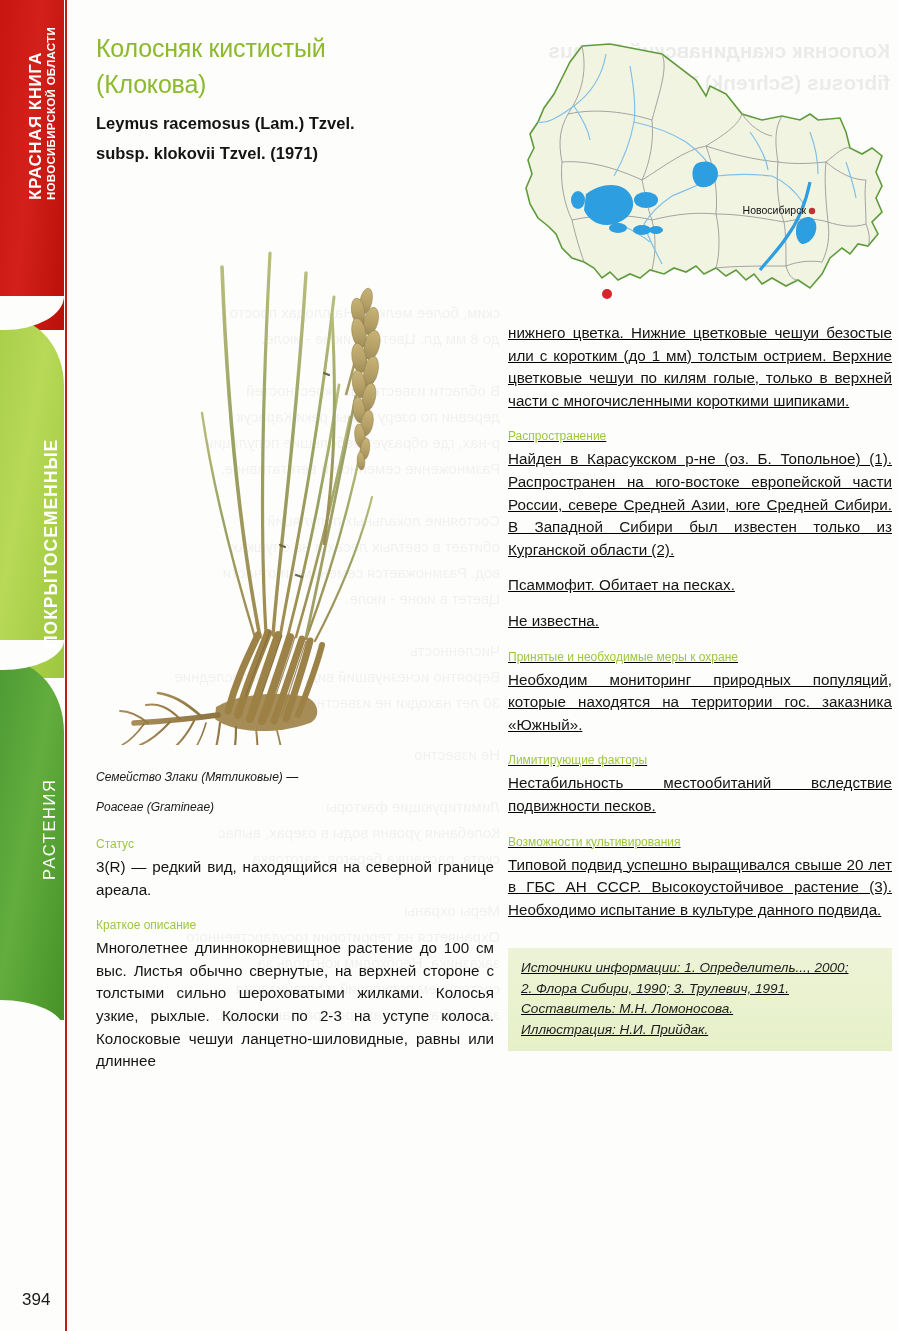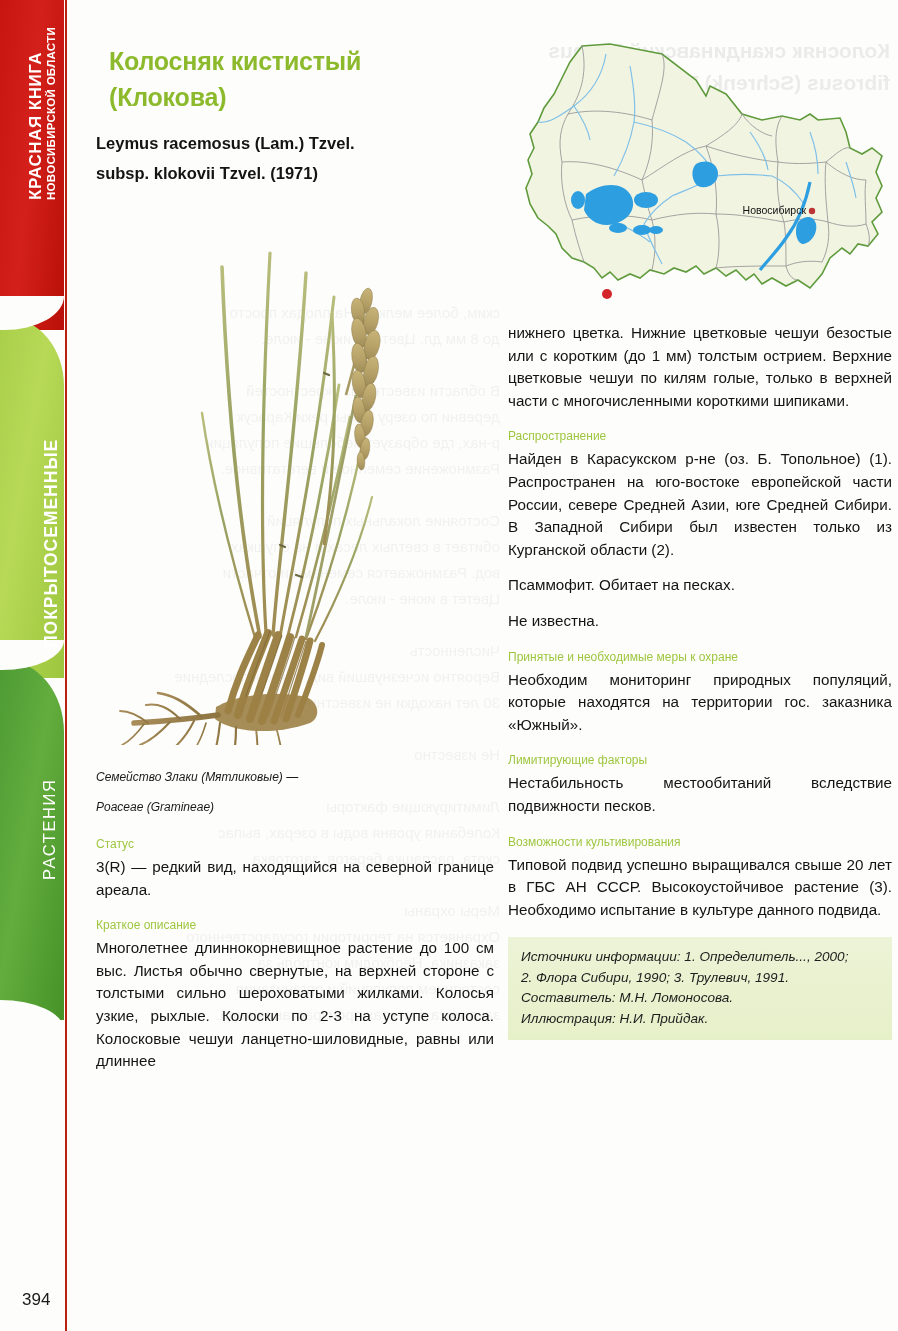--- a/index.html
+++ b/index.html
@@ -65,21 +65,21 @@
   }
   .vtext.kk1{left:26px;top:200px;font-size:17px;font-weight:bold;}
   .vtext.kk2{left:45px;top:200px;font-size:11.5px;font-weight:bold;letter-spacing:.3px;}
   .vtext.angio{left:41px;top:648px;font-size:17.5px;font-weight:bold;letter-spacing:1px;}
   .vtext.plants{left:40px;top:880px;font-size:16.5px;letter-spacing:1.6px;}
 
   
   .colL{position:absolute;left:96px;top:30px;width:398px;}
 
   h1.title{
-    margin:13px;font-size:25px;font-weight:bold;line-height:36px;
+    margin:0;font-size:25px;font-weight:normal;line-height:36px;
     color:#8cba2c;letter-spacing:-.2px;
   }
   .latin{
     margin:6px 0 0 0;font-size:16.5px;font-weight:bold;line-height:30px;color:#141414;
   }
 
   .illus{position:absolute;left:110px;top:245px;width:390px;height:500px;}
 
   .family{
     position:absolute;left:96px;top:762px;width:400px;
@@ -91,25 +91,25 @@
     color:#9ec63f;font-size:12px;line-height:22px;margin:0 0 1px 0;font-weight:normal;
   }
   .sec-b{
     color:#141414;font-size:15.2px;line-height:22.6px;margin:0;
     text-align:justify;
   }
   .left-body{position:absolute;left:96px;top:820px;width:398px;}
 
   .map{position:absolute;left:510px;top:22px;width:382px;height:296px;}
 
-  .right-text{position:absolute;left:508px;top:322px;width:384px;}
+  .right-text{position:absolute;left:508px;top:322px;width:384px;text-decoration:underline;}
   .right-text .sec:first-child{margin-top:0;}
 
   .sources{
-    margin-top:16px;
+    margin-top:27px;
     background:linear-gradient(180deg,#edf3d7 0%,#e6f0c8 100%);
     padding:10px 13px 11px 13px;
     font-style:italic;font-size:13.6px;line-height:20.5px;color:#1d1d1d;
   }
   .sources div{white-space:normal;}
 
   .pageno{
     position:absolute;left:22px;top:1290px;font-size:17px;color:#1a1a1a;
   }
 </style>

